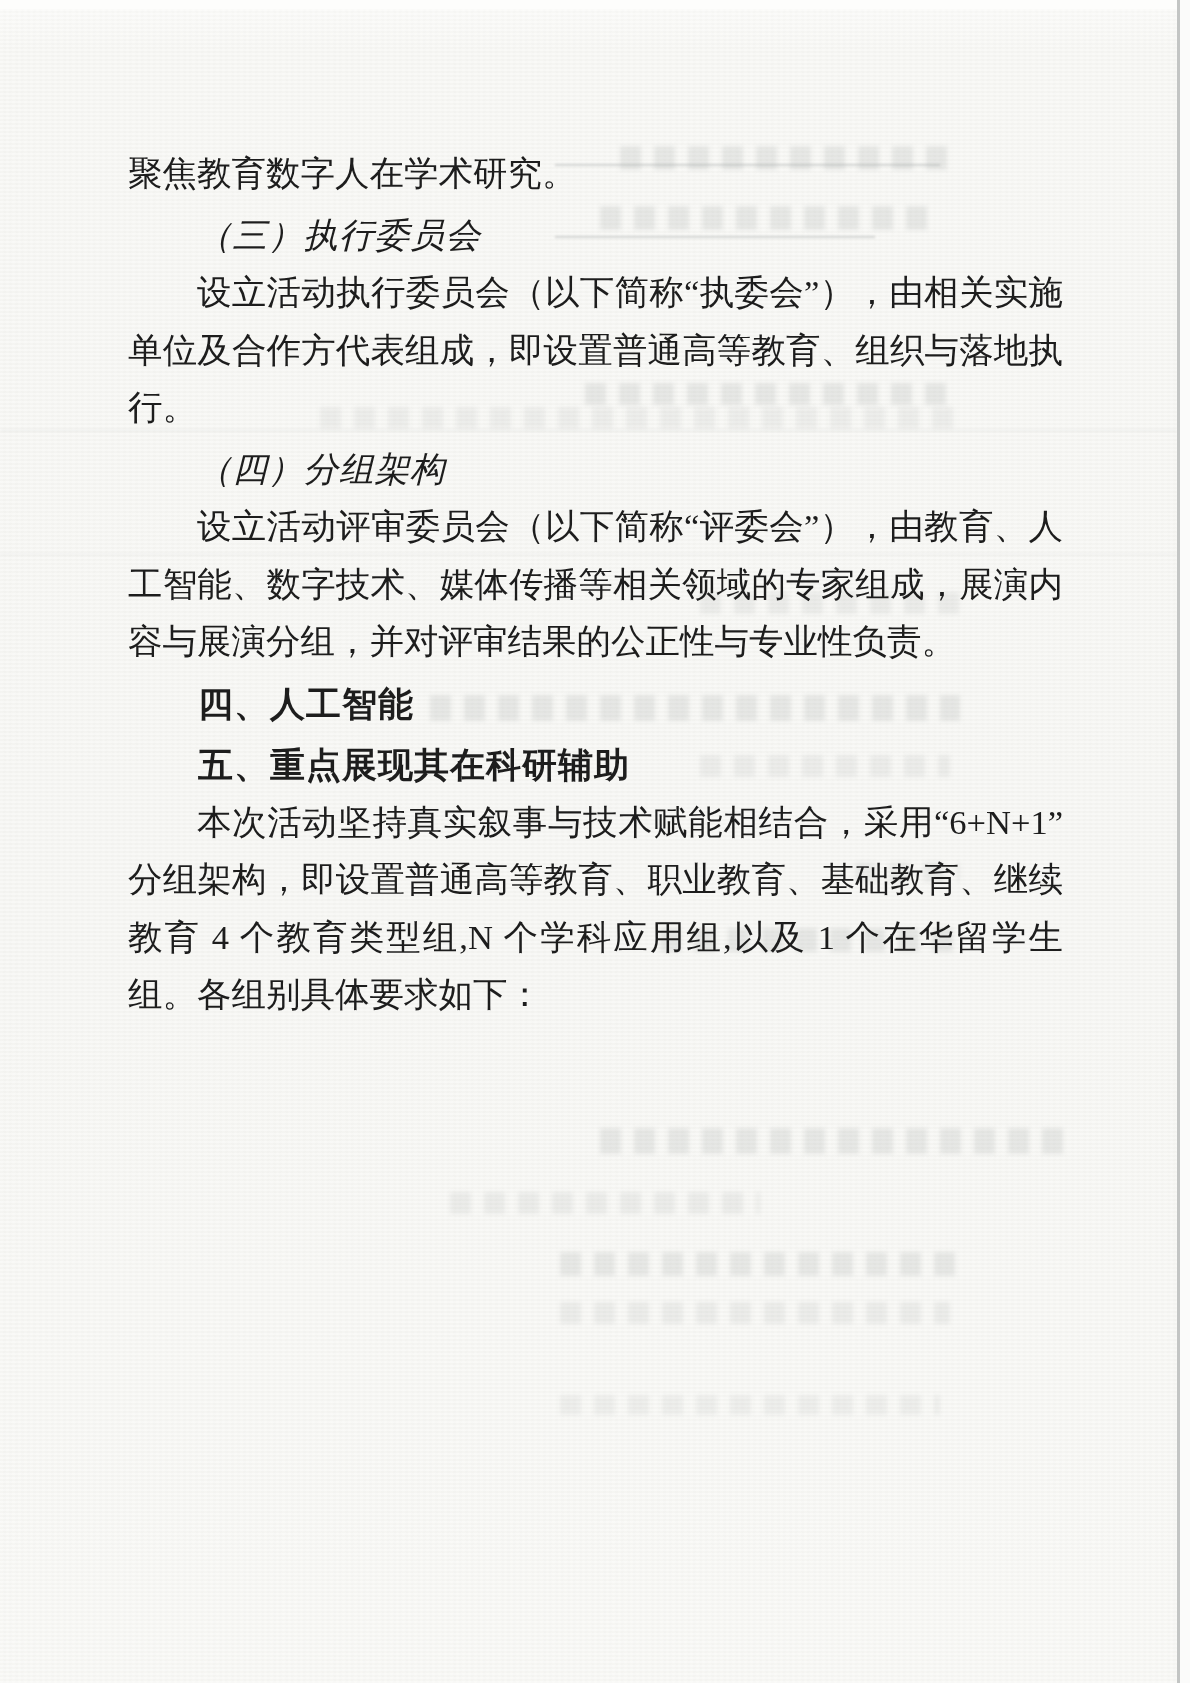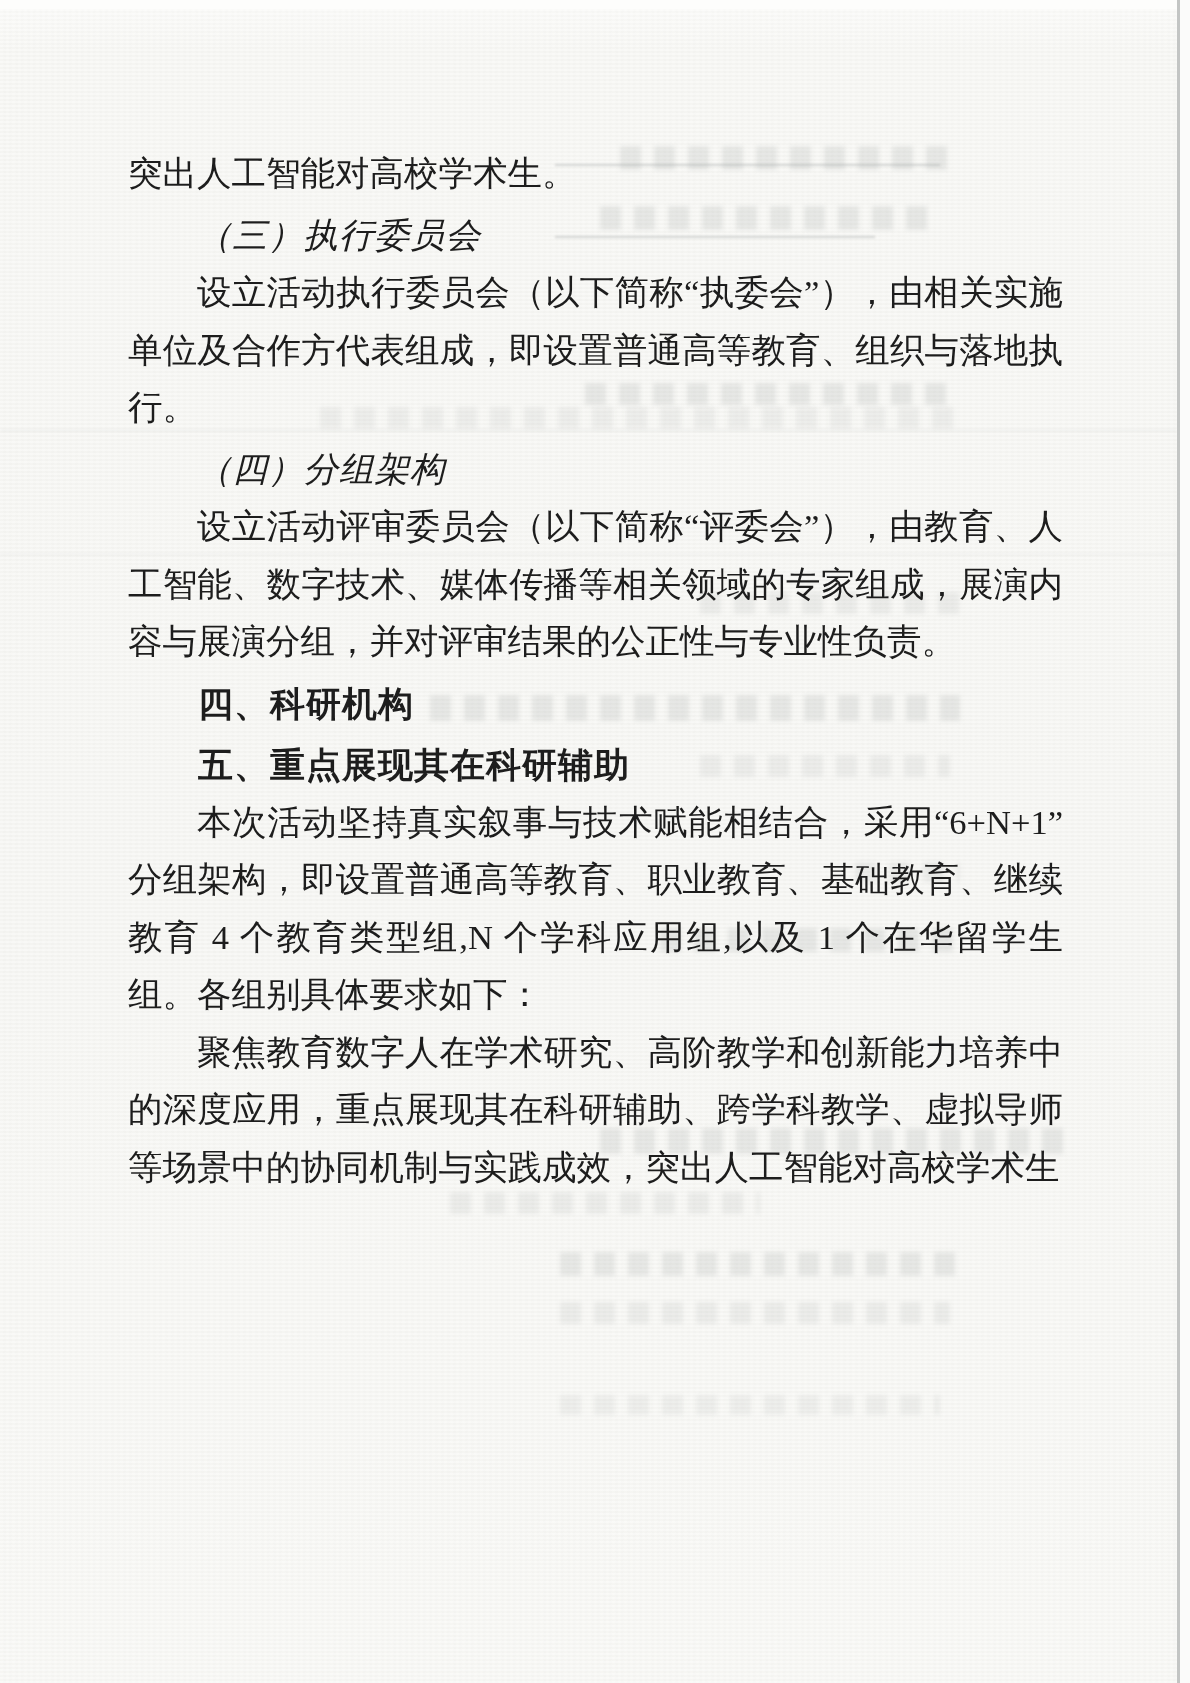--- a/index.html
+++ b/index.html
@@ -139,24 +139,23 @@
   <div class="bleed" style="left:560px; top:1252px; width:400px; height:24px;"></div>
   <div class="bleed" style="left:560px; top:1302px; width:390px; height:22px; opacity:0.4;"></div>
   <div class="bleed" style="left:560px; top:1395px; width:380px; height:20px; opacity:0.35;"></div>
 
   <div class="bleed-rule" style="left:555px; top:164px; width:385px; height:2px;"></div>
   <div class="bleed-rule" style="left:555px; top:236px; width:320px; height:2px;"></div>
   <div class="bleed-rule" style="left:0px; top:430px; width:1177px; height:1px; opacity:0.45;"></div>
   <div class="bleed-rule" style="left:0px; top:554px; width:1177px; height:1px; opacity:0.35;"></div>
 
   <div class="content">
-    <p class="body no-indent">突出人工智能对高校学术生。</p>
+    <p class="body no-indent">聚焦教育数字人在学术研究。</p>
     <p class="sub">（三）执行委员会</p>
     <p class="body">设立活动执行委员会（以下简称“执委会”），由相关实施单位及合作方代表组成，即设置普通高等教育、组织与落地执行。</p>
     <p class="sub">（四）分组架构</p>
     <p class="body">设立活动评审委员会（以下简称“评委会”），由教育、人工智能、数字技术、媒体传播等相关领域的专家组成，展演内容与展演分组，并对评审结果的公正性与专业性负责。</p>
-    <p class="hd">四、科研机构</p>
+    <p class="hd">四、人工智能</p>
     <p class="hd">五、重点展现其在科研辅助</p>
     <p class="body">本次活动坚持真实叙事与技术赋能相结合，采用“6+N+1”分组架构，即设置普通高等教育、职业教育、基础教育、继续教育 4 个教育类型组,N 个学科应用组,以及 1 个在华留学生组。各组别具体要求如下：</p>
-    <p class="body">聚焦教育数字人在学术研究、高阶教学和创新能力培养中的深度应用，重点展现其在科研辅助、跨学科教学、虚拟导师等场景中的协同机制与实践成效，突出人工智能对高校学术生</p>
   </div>
 
 </div>
 
 </body></html>

